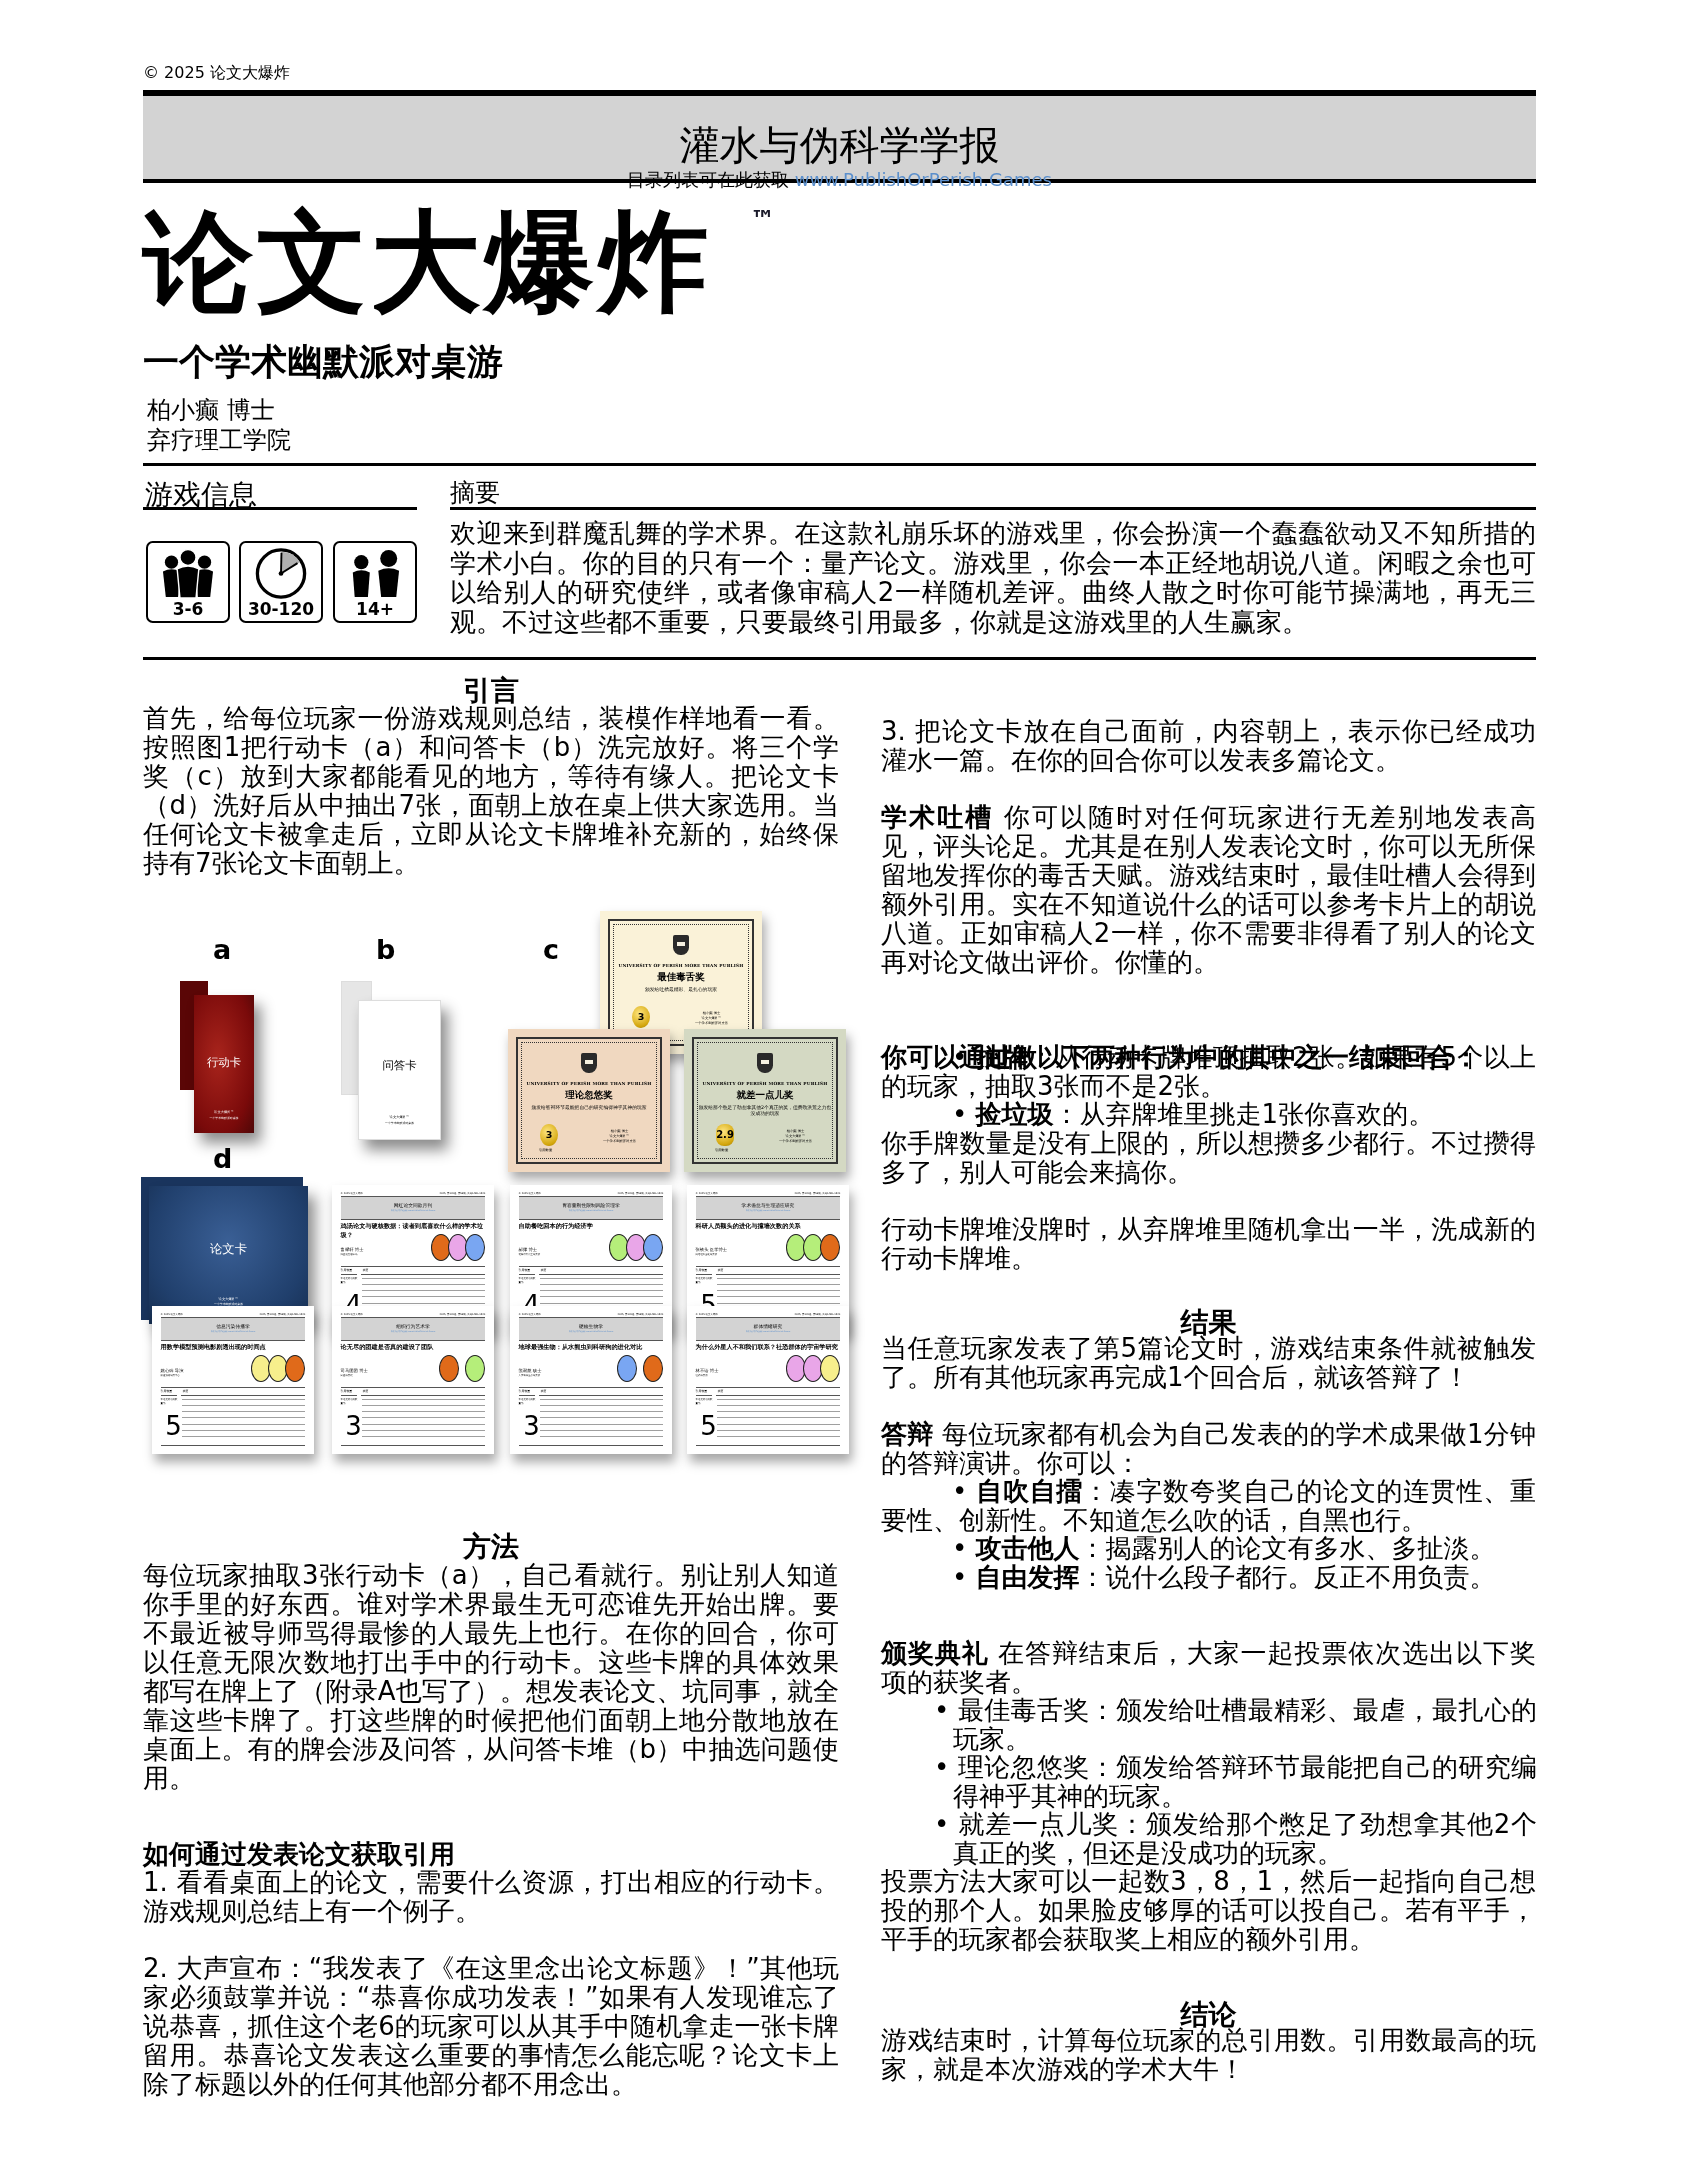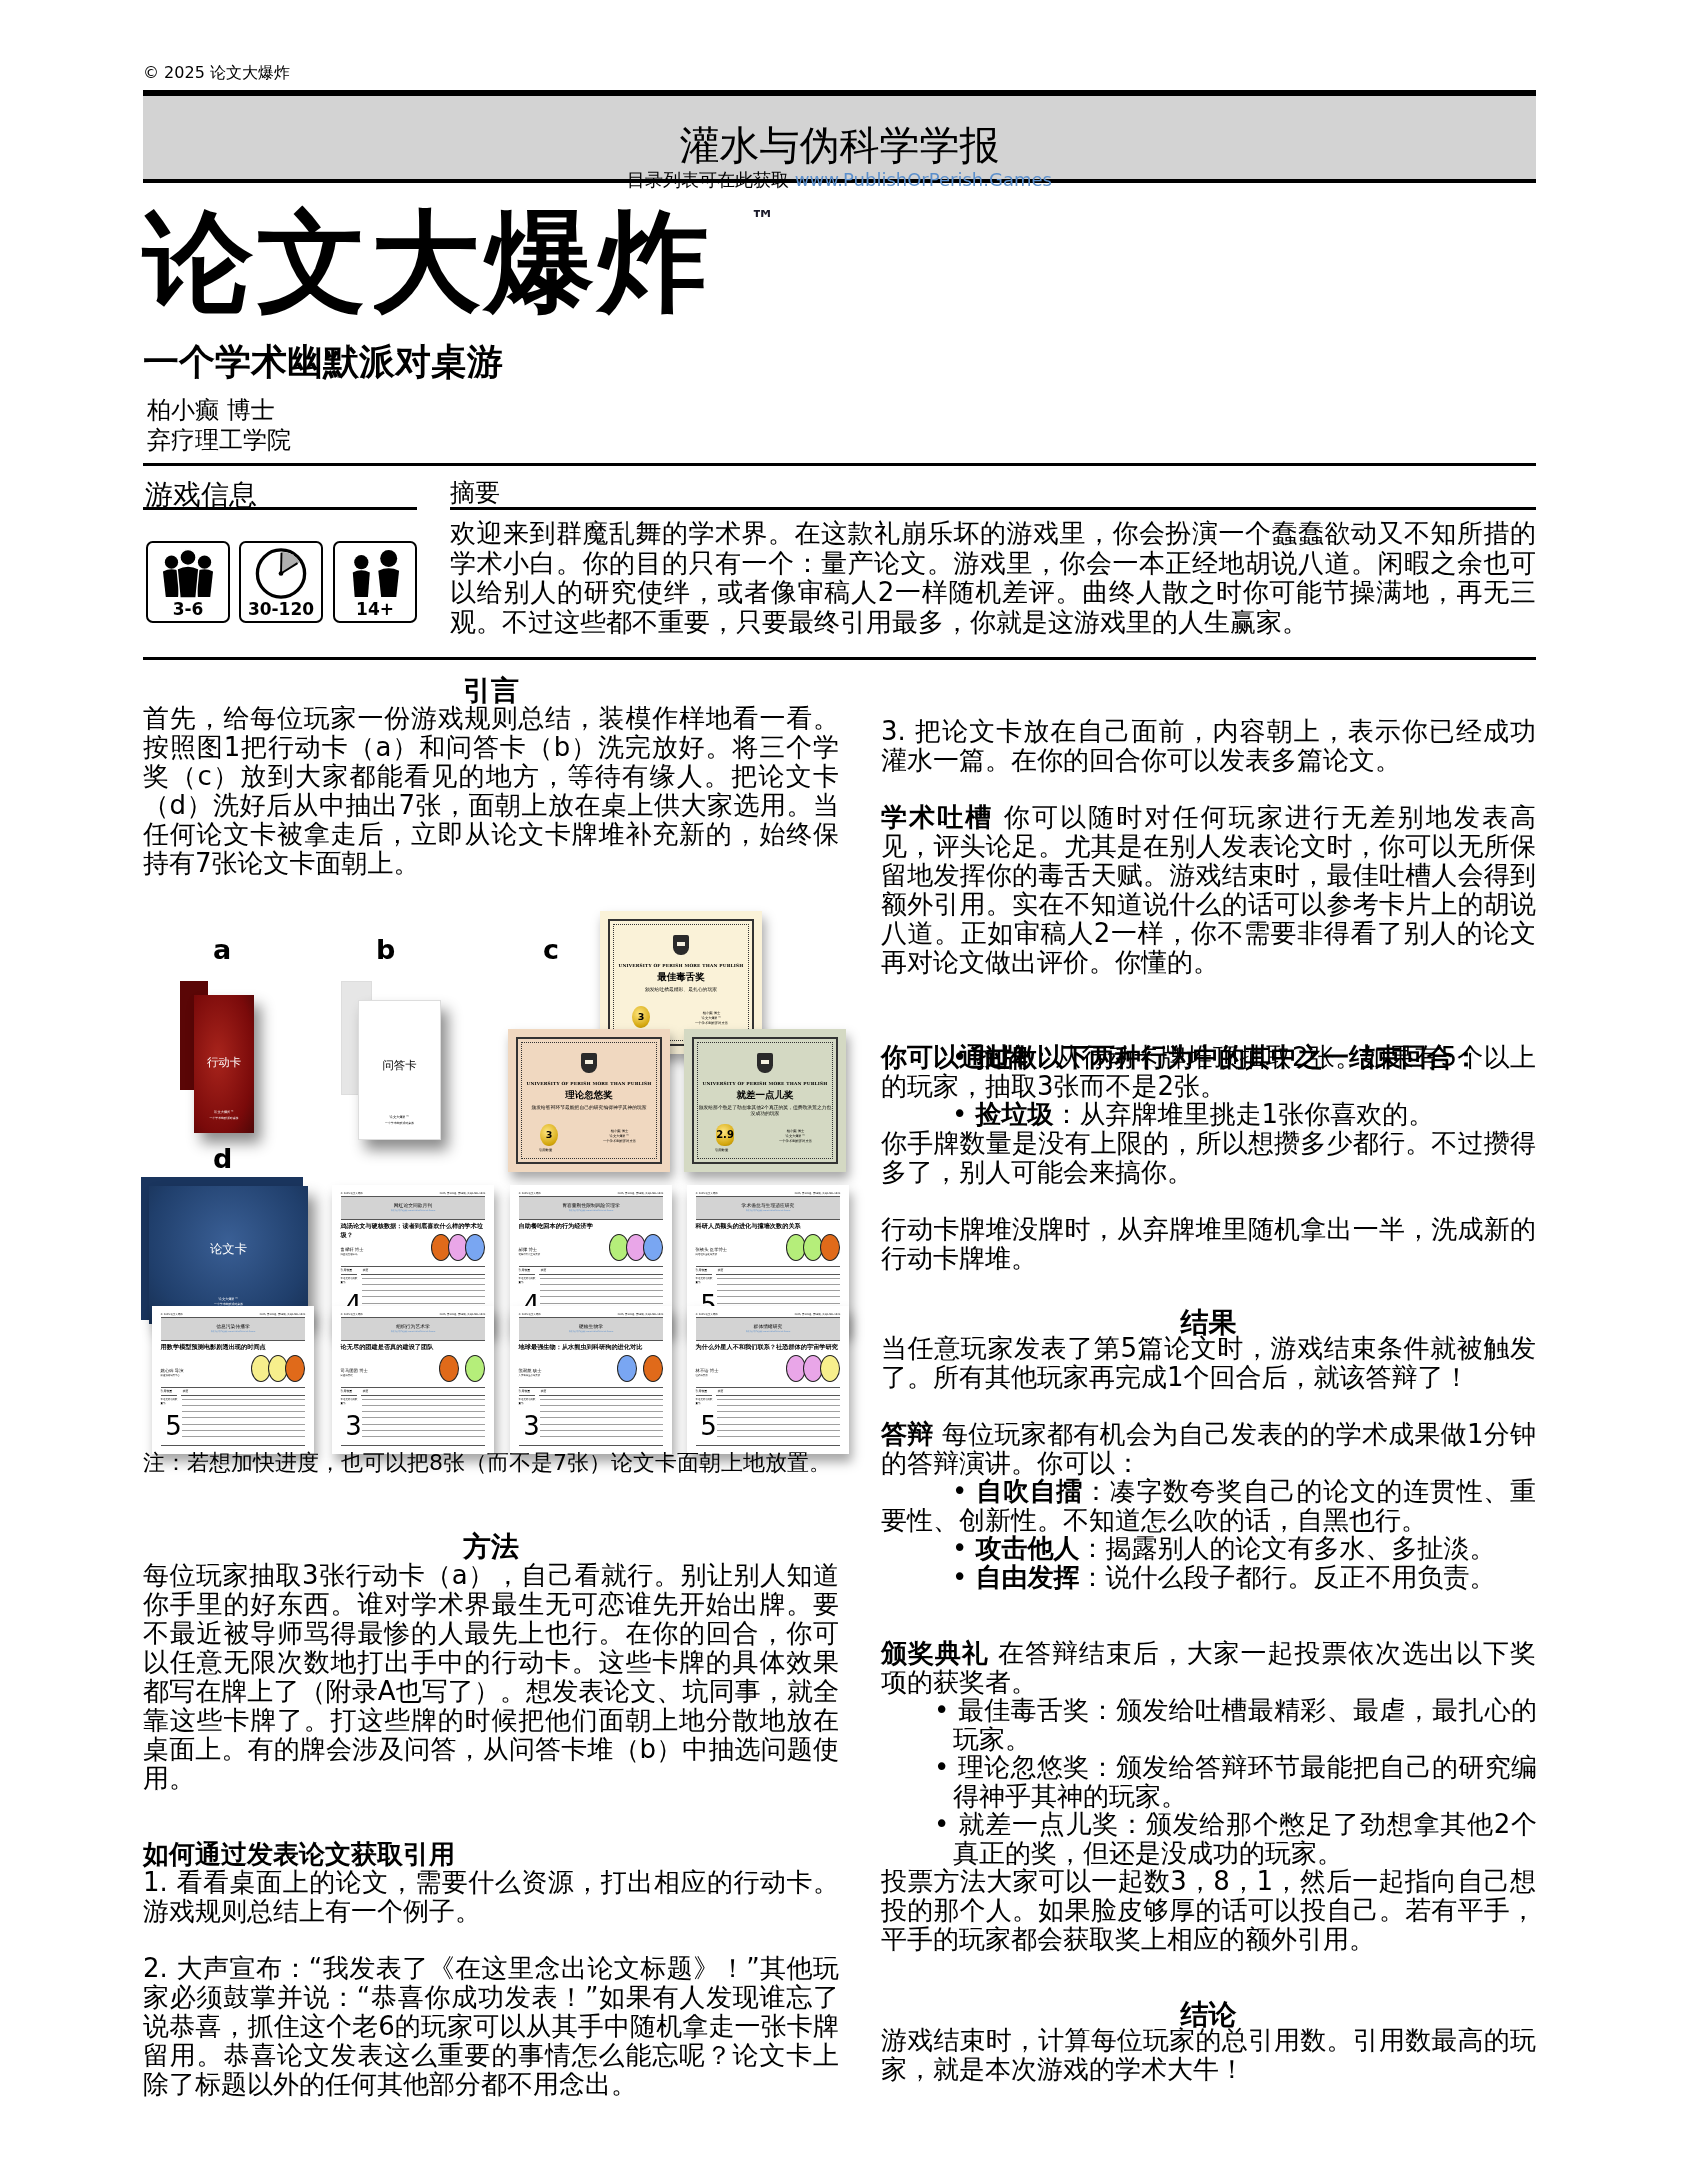--- a/index.html
+++ b/index.html
@@ -354,21 +354,20 @@
         <div class="psep3"></div>
        <div class="pnote">本论文的引用数量为</div>
        <div class="pcite">5</div>
        <div class="pabs"></div>
        <div class="psep4"></div>
       </div>
     </div>
 </div>
 
 <div id="caption" class="abs">
-  <div>注：若想加快进度，也可以把8张（而不是7张）论文卡面朝上地放置。</div>
 </div>
 
 <div class="sec-h" style="left:143px; top:1528px; width:696px;">方法</div>
 <div class="para" style="left:143px; top:1561px; width:696px;">每位玩家抽取3张行动卡（a），自己看就行。别让别人知道你手里的好东西。谁对学术界最生无可恋谁先开始出牌。要不最近被导师骂得最惨的人最先上也行。在你的回合，你可以任意无限次数地打出手中的行动卡。这些卡牌的具体效果都写在牌上了（附录A也写了）。想发表论文、坑同事，就全靠这些卡牌了。打这些牌的时候把他们面朝上地分散地放在桌面上。有的牌会涉及问答，从问答卡堆（b）中抽选问题使用。</div>
 
 <div class="para" style="left:143px; top:1840px; width:696px; font-weight:bold;">如何通过发表论文获取引用</div>
 <div class="para" style="left:143px; top:1868px; width:696px;">1. 看看桌面上的论文，需要什么资源，打出相应的行动卡。游戏规则总结上有一个例子。</div>
 <div class="para" style="left:143px; top:1954px; width:696px;">2. 大声宣布：“我发表了《在这里念出论文标题》！”其他玩家必须鼓掌并说：“恭喜你成功发表！”如果有人发现谁忘了说恭喜，抓住这个老6的玩家可以从其手中随机拿走一张卡牌留用。恭喜论文发表这么重要的事情怎么能忘呢？论文卡上除了标题以外的任何其他部分都不用念出。</div>
 
 <div class="para" style="left:881px; top:717px; width:655px;">3. 把论文卡放在自己面前，内容朝上，表示你已经成功灌水一篇。在你的回合你可以发表多篇论文。</div>

